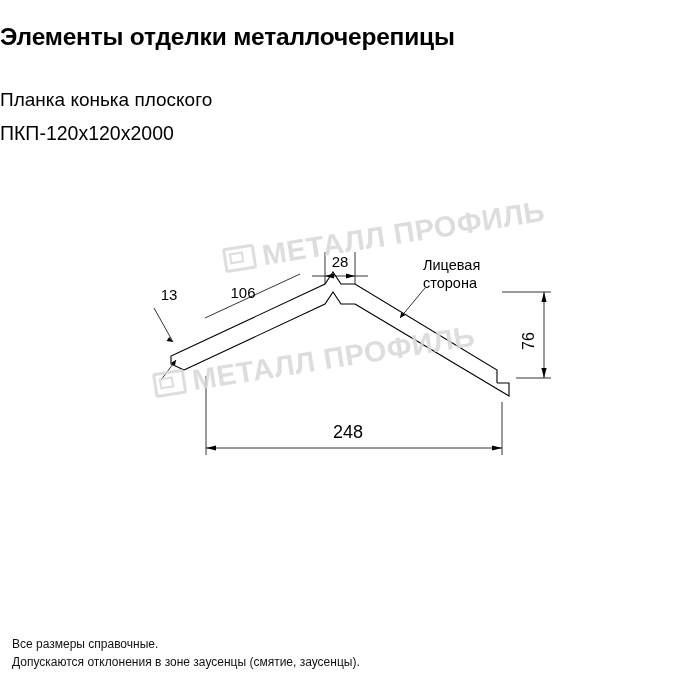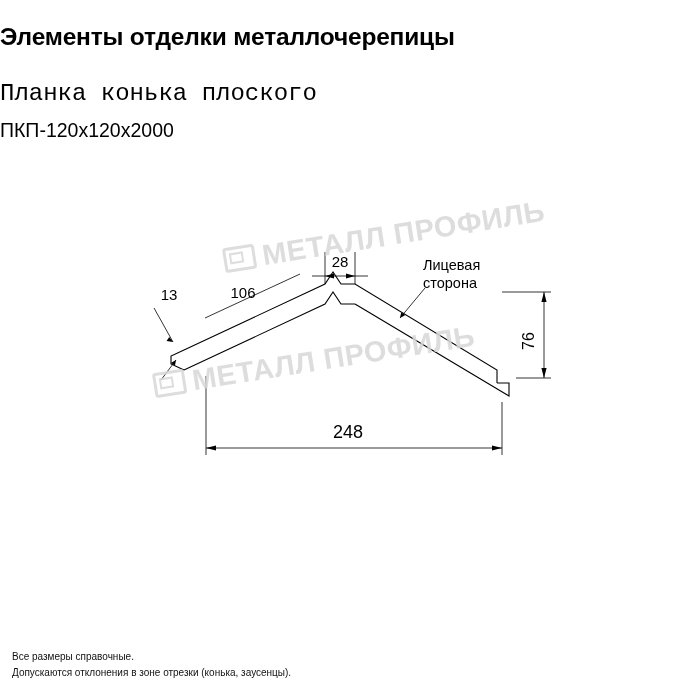--- a/index.html
+++ b/index.html
@@ -28,25 +28,24 @@
     text-align: left;
   }
   .main-title {
     font-size: 24.5px;
     font-weight: bold;
     letter-spacing: -0.2px;
     line-height: 1.2;
     color: #000;
   }
   .sub-title {
-    margin-top: 25px;
-    font-size: 24px;
+    margin-top: 35px;
+    font-size: 19px;
     line-height: 1.5;
     color: #000;
-    font-family: Liberation Mono, monospace;
   }
   .sub-title2 {
     font-size: 19.5px;
     line-height: 1.5;
     color: #000;
     margin-top: 4px;
   }
   .drawing {
     position: absolute;
     top: 180px;
@@ -58,22 +57,22 @@
     position: absolute;
     top: 180px;
     left: 0;
     width: 700px;
     height: 320px;
     pointer-events: none;
   }
   .footer {
     position: absolute;
     left: 12px;
-    bottom: 20px;
-    font-size: 10px;
+    bottom: 28px;
+    font-size: 12px;
     line-height: 1.55;
     color: #111;
     margin-top: 12px;
   }
   .footer div {
     white-space: nowrap;
   }
   svg text {
     font-family: "Liberation Sans", sans-serif;
     fill: #000;
@@ -195,16 +194,16 @@
     </svg>
   </div>
 
   <div class="watermarks">
     <div class="wm wm1"><span class="wm-box"></span><span>МЕТАЛЛ ПРОФИЛЬ</span></div>
     <div class="wm wm2"><span class="wm-box"></span><span>МЕТАЛЛ ПРОФИЛЬ</span></div>
   </div>
 
   <div class="footer">
     <div>Все размеры справочные.</div>
-    <div>Допускаются отклонения в зоне отрезки (конька, заусенцы).</div>
+    <div>Допускаются отклонения в зоне заусенцы (смятие, заусенцы).</div>
   </div>
 
 </div>
 
 </body></html>

